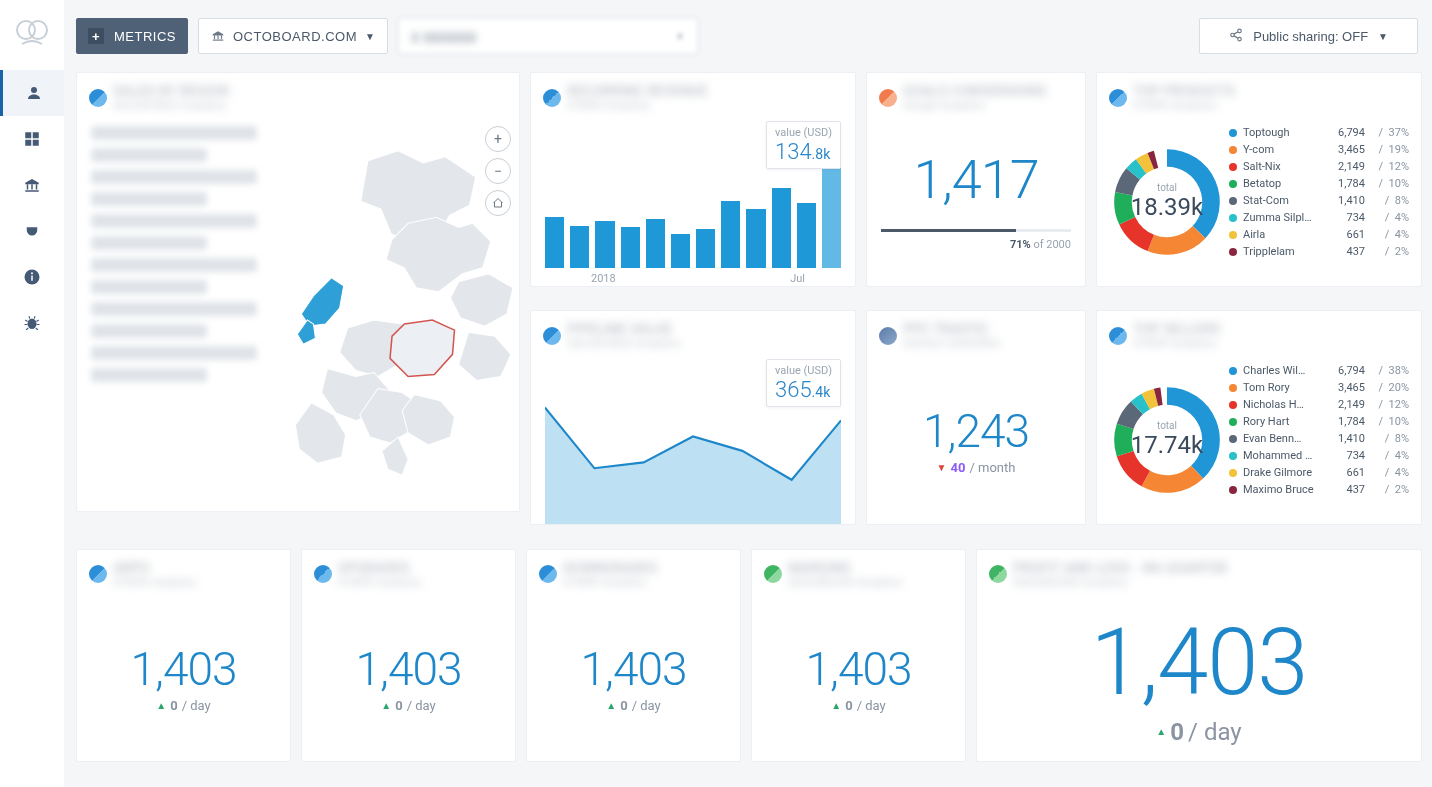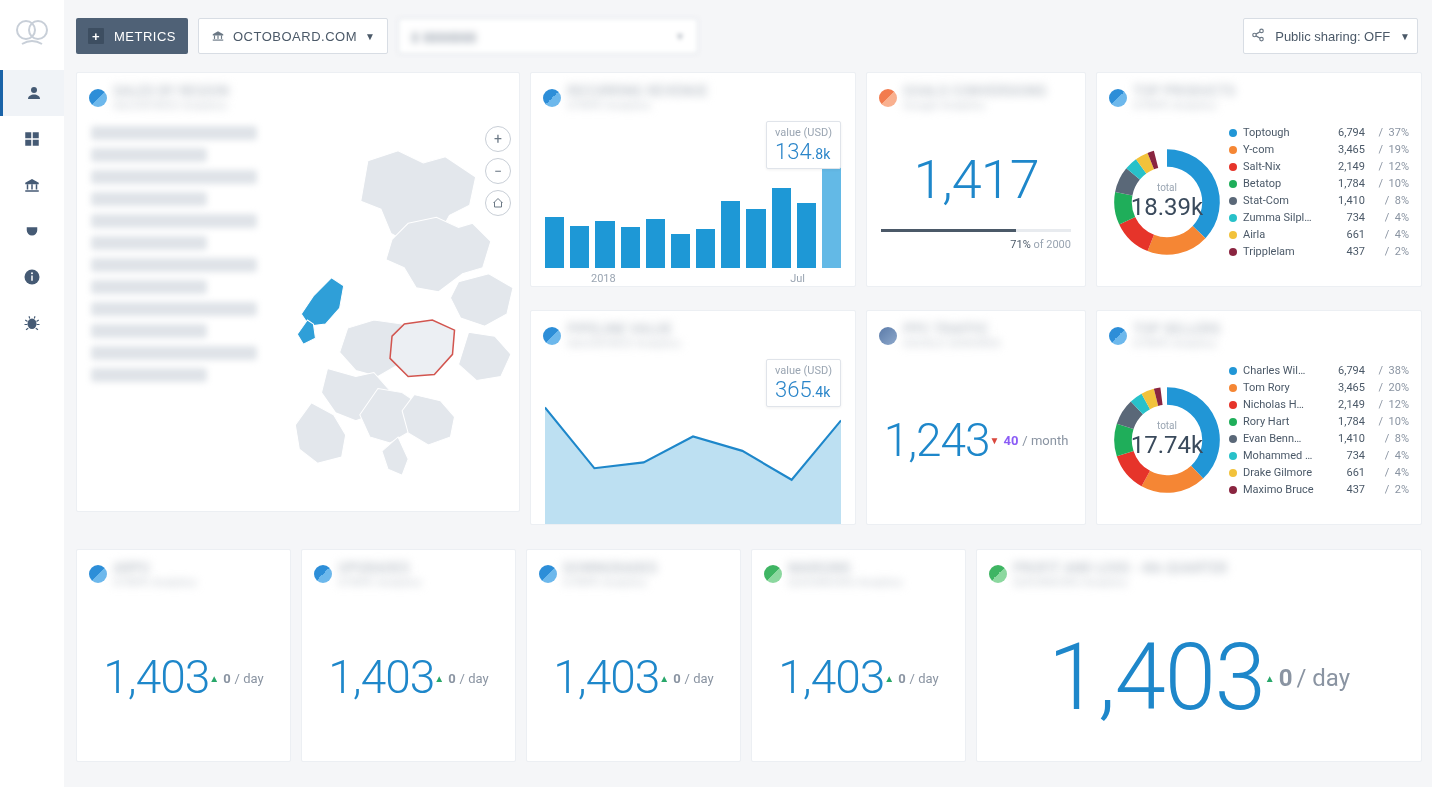--- a/index.html
+++ b/index.html
@@ -12,21 +12,21 @@
 .rail-icon svg { width: 18px; height: 18px; }
 .main { flex: 1; display: flex; flex-direction: column; }
 .toolbar { height: 60px; padding: 12px 12px 0; display: flex; gap: 10px; align-items: center; }
 .btn { height: 36px; border: 1px solid #d8dde4; border-radius: 2px; background: #fff; display: inline-flex; align-items: center; padding: 0 12px; font-size: 13px; letter-spacing: .5px; color: #4b5968; cursor: pointer; }
 .btn.dark { background: #4f6176; color: #fff; border: none; }
 .btn.dark .plus { width: 16px; height: 16px; background: #3d4e61; border-radius: 1px; display: flex; align-items: center; justify-content: center; margin-right: 10px; font-weight: bold; }
 .btn .ico { margin-right: 8px; display: inline-flex; }
 .btn .caret { margin-left: 8px; font-size: 10px; }
 .btn.wide { width: 300px; justify-content: space-between; color: #b0b7c0; filter: blur(2px); }
 .spacer { flex: 1; }
-.share-btn { height: 36px; border: 1px solid #d8dde4; border-radius: 2px; background: #fff; display: inline-flex; align-items: center; padding: 0 7px; font-size: 13px; color: #4b5968; cursor: pointer; margin-right: 4px; }
+.share-btn { height: 36px; border: 1px solid #d8dde4; border-radius: 2px; background: #fff; display: inline-flex; align-items: center; padding: 0 29px; font-size: 13px; color: #4b5968; cursor: pointer; margin-right: 4px; }
 .share-btn .ico { margin-right: 10px; }
 .share-btn .caret { margin-left: 10px; font-size: 10px; }
 .grid { flex: 1; padding: 12px; display: grid; grid-template-columns: 444px 326px 220px 326px; grid-auto-rows: auto; gap: 10px; }
 .widget { background: #fff; border-radius: 2px; border: 1px solid #eceff3; position: relative; overflow: hidden; }
 .w-head { padding: 10px 12px 6px; display: flex; align-items: center; gap: 6px; }
 .w-head .dot { width: 18px; height: 18px; border-radius: 50%; flex-shrink: 0; }
 .dot.blue { background: linear-gradient(135deg, #2d8ed8 50%, #6db8ec 50%); }
 .dot.orange { background: linear-gradient(135deg, #f27b4e 50%, #f9b08f 50%); }
 .dot.green-g { background: linear-gradient(135deg, #3fb563 50%, #8cd89f 50%); }
 .dot.aa { background: linear-gradient(135deg, #5a7aa8, #8ea9cc); }
@@ -45,33 +45,33 @@
 
 .w-bar { height: 215px; }
 .tooltip { position: absolute; top: 48px; right: 14px; background: #fff; border: 1px solid #e0e4ea; border-radius: 2px; padding: 4px 8px; font-size: 11px; color: #9aa5b2; box-shadow: 0 1px 3px rgba(0,0,0,.06); }
 .tooltip .big { font-size: 22px; color: #2a85c9; font-weight: 300; }
 .tooltip .sm { font-size: 14px; color: #2a85c9; }
 .bars { height: 110px; display: flex; align-items: flex-end; gap: 6px; padding: 0 14px; margin-top: 40px; }
 .bars .b { flex: 1; background: #1e98d6; }
 .bars .b.hi { background: #63b9e6; }
 .x-axis-lab { display: flex; justify-content: space-between; padding: 4px 50px 0 60px; font-size: 11px; color: #9aa5b2; gap: 13px; }
 
-.bignum { display: flex; flex-direction: row; align-items: center; justify-content: center; height: calc(100% - 46px); }
+.bignum { display: flex; flex-direction: column; align-items: center; justify-content: center; height: calc(100% - 46px); }
 .bignum .val { font-size: 46px; font-weight: 300; color: #1e87ca; letter-spacing: -1px; }
 .bignum .sub { font-size: 13px; color: #8a94a2; margin-top: 2px; display: flex; align-items: center; gap: 4px; }
 .bignum .tri { color: #28a76a; font-size: 10px; }
 .bignum .tri.down { color: #d9473d; }
 
 .w-goal { height: 215px; }
 .goal-body { text-align: center; padding-top: 30px; }
 .goal-val { font-size: 54px; font-weight: 300; color: #1e87ca; letter-spacing: -1px; }
 .goal-bar { height: 3px; background: #e8ebef; margin: 18px 14px 6px; position: relative; }
 .goal-bar-fill { height: 100%; background: #4b5968; }
 .goal-lab { text-align: right; font-size: 11px; color: #9aa5b2; padding-right: 14px; }
-.goal-lab b { color: #4b5968; font-weight: 400; }
+.goal-lab b { color: #4b5968; font-weight: 700; }
 
 .w-donut { height: 215px; }
 .donut-body { display: flex; height: calc(100% - 46px); padding: 0 10px; }
 .donut-chart { width: 120px; position: relative; display: flex; align-items: center; justify-content: center; }
 .donut-center { position: absolute; text-align: center; }
 .donut-center .t { font-size: 10px; color: #9aa5b2; }
 .donut-center .v { font-size: 24px; font-weight: 400; color: #3a4a5c; }
 .legend { flex: 1; display: flex; flex-direction: column; gap: 4px; padding: 8px 2px; font-size: 11px; }
 .legend-row { display: flex; align-items: center; gap: 6px; }
 .legend-dot { width: 8px; height: 8px; border-radius: 50%; flex-shrink: 0; }

